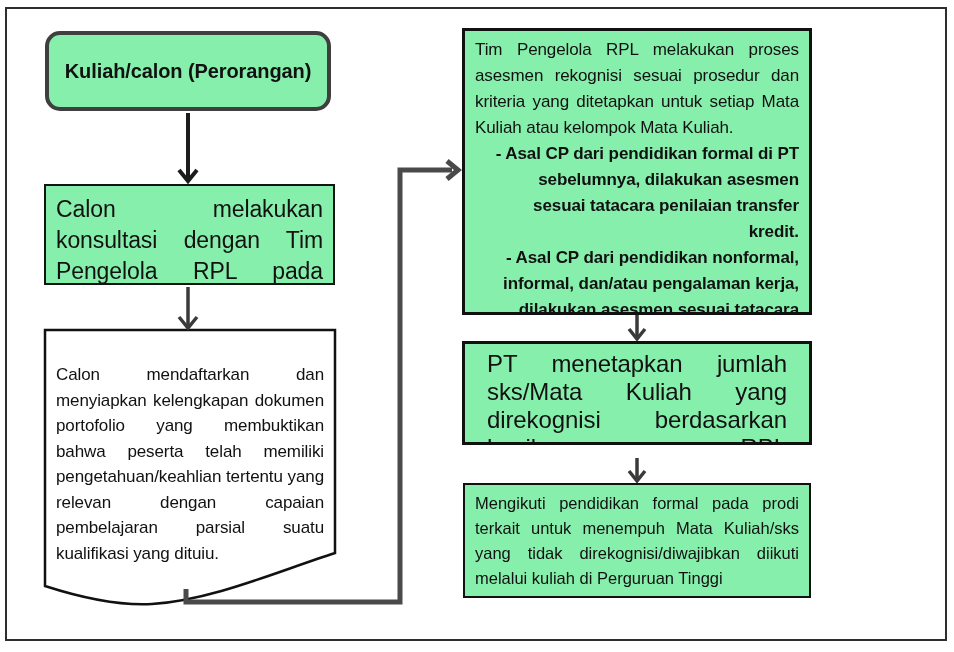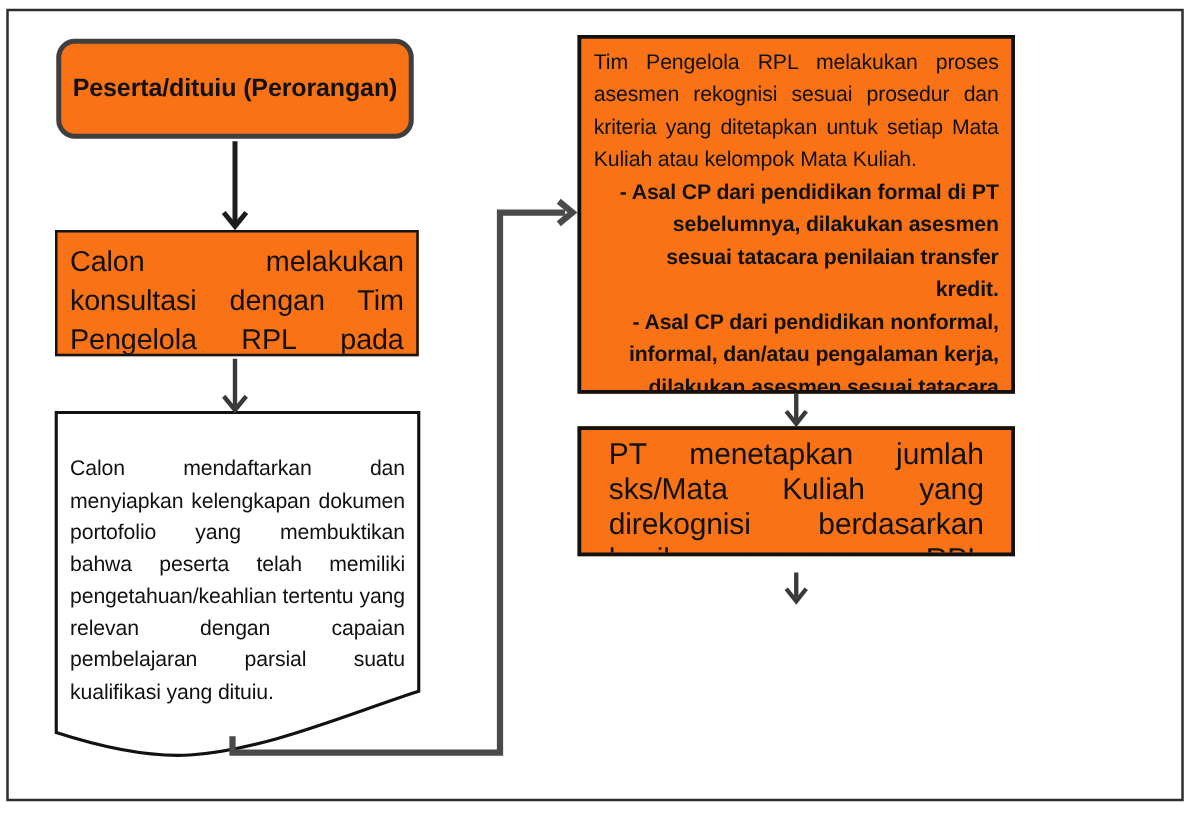--- a/index.html
+++ b/index.html
@@ -23,21 +23,21 @@
     border: 2.5px solid #2e2e2e;
   }
   .connector-layer {
     position: absolute;
     left: 0; top: 0;
     width: 954px; height: 652px;
   }
   .node {
     position: absolute;
     box-sizing: border-box;
-    background: #f97316;
+    background: #86efac;
     color: #111111;
     overflow: hidden;
     letter-spacing: -0.1px;
   }
   .node-start {
     left: 45px; top: 31px;
     width: 286px; height: 80px;
     border: 4px solid #3f3f3f;
     border-radius: 15px;
     display: flex;
@@ -131,35 +131,38 @@
       <path d="M 629 329 L 637 339 L 645 329"></path>
     </g>
 
     <g stroke="#3a3a3a" stroke-width="3.5" fill="none">
       <path d="M 637 458 L 637 478"></path>
       <path d="M 629 471 L 637 481 L 645 471"></path>
     </g>
   </svg>
 
   <div class="node node-start">
-    <span>Peserta/dituiu (Perorangan)</span>
+    <span>Kuliah/calon (Perorangan)</span>
   </div>
 
   <div class="node node-konsultasi">
     <span>Calon melakukan konsultasi dengan Tim Pengelola RPL pada Perguruan Tinggi (PT) yang dituju.</span>
   </div>
 
   <div class="node node-portofolio-text">
     <span>Calon mendaftarkan dan menyiapkan kelengkapan dokumen portofolio yang membuktikan bahwa peserta telah memiliki pengetahuan/keahlian tertentu yang relevan dengan capaian pembelajaran parsial suatu kualifikasi yang dituiu.</span>
   </div>
 
   <div class="node node-asesmen">
     <div class="intro">Tim Pengelola RPL melakukan proses asesmen rekognisi sesuai prosedur dan kriteria yang ditetapkan untuk setiap Mata Kuliah atau kelompok Mata Kuliah.</div>
     <div class="bullet">- Asal CP dari pendidikan formal di PT sebelumnya, dilakukan asesmen sesuai tatacara penilaian transfer kredit.</div>
     <div class="bullet">- Asal CP dari pendidikan nonformal, informal, dan/atau pengalaman kerja, dilakukan asesmen sesuai tatacara penilaian RPL (perolehan prodi)</div>
   </div>
 
   <div class="node node-penetapan">
     <span>PT menetapkan jumlah sks/Mata Kuliah yang direkognisi berdasarkan hasil asesmen RPL (Pemimpin PT menerbitkan Surat Keputusan)</span>
   </div>
 
+  <div class="node node-kuliah">
+    <span>Mengikuti pendidikan formal pada prodi terkait untuk menempuh Mata Kuliah/sks yang tidak direkognisi/diwajibkan diikuti melalui kuliah di Perguruan Tinggi</span>
+  </div>
 
 </div>
 
 </body></html>

